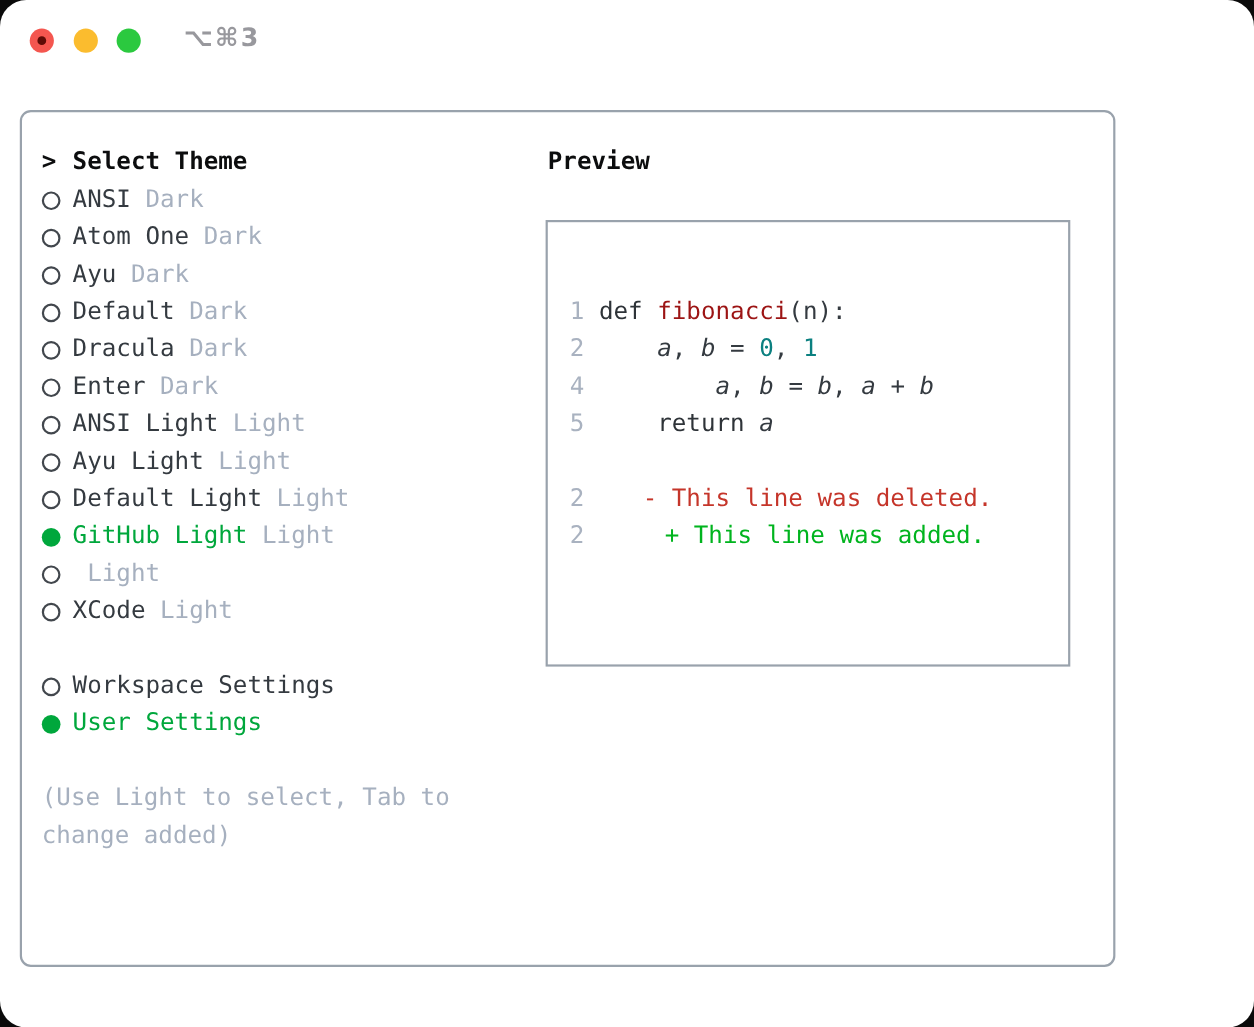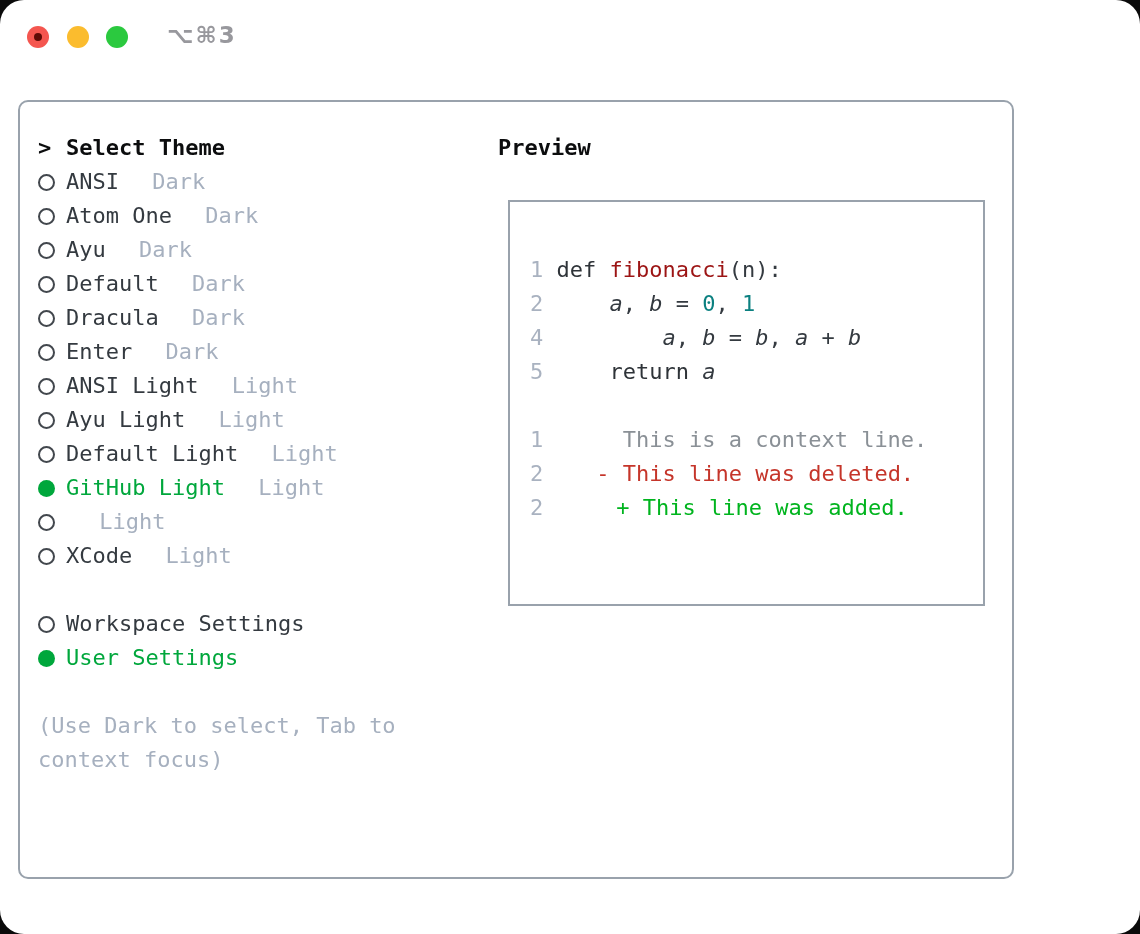--- a/index.html
+++ b/index.html
@@ -27,29 +27,29 @@
   }
   .row{height:34px;line-height:34px;white-space:pre;display:flex;align-items:center;font-size:22px;color:var(--text-dark,#343a40);}
   .spacer{height:34px;}
   
   .left-col{position:absolute;left:38px;top:131px;}
   .hdr{font-weight:bold;color:#0c0d0e;}
   .marker{display:inline-flex;width:28px;align-items:center;flex:0 0 28px;}
   .hdr-prefix{width:28px;flex:0 0 28px;font-weight:bold;color:#0c0d0e;}
   .dot-empty{width:13px;height:13px;border:2.5px solid #42474d;border-radius:50%;box-sizing:content-box;}
   .dot-filled{width:17px;height:17px;border-radius:50%;background:var(--accent-green,#00a73c);}
-  .t-variant{color:var(--muted-gray,#a6b0bf);margin-left:20px;}
+  .t-variant{color:var(--muted-gray,#a6b0bf);}
   .selected .t-name{color:var(--accent-green,#00a73c);}
   .hint{color:var(--muted-gray,#a6b0bf);}
   
   .preview-title{position:absolute;left:498px;top:131px;}
   .preview-box{
-    position:absolute;left:508px;top:200px;width:477px;height:406px;
+    position:absolute;left:496px;top:200px;width:477px;height:406px;
     border:2px solid var(--border-gray,#99a2ac);box-sizing:border-box;
-    padding:51px 0 0 20px;overflow:hidden;
+    padding:65px 0 0 20px;overflow:hidden;
   }
   .code-line{height:34px;line-height:34px;white-space:pre;font-size:22px;color:var(--text-dark,#343a40);}
   .tok-linenum{color:var(--linenum-gray,#a9b2c0);}
   .tok-plain{color:var(--text-dark,#343a40);}
   .tok-keyword{color:#2e3338;}
   .tok-title{color:var(--function-red,#9c1414);}
   .tok-number{color:var(--number-teal,#0b8080);}
   .tok-builtin{color:var(--builtin-blue,#0a86b5);}
   .tok-variable{color:var(--text-dark,#343a40);font-style:italic;}
   .tok-context{color:var(--context-gray,#8a9096);}
@@ -90,30 +90,29 @@
         <div class="row selected"><span class="marker"><span class="dot-filled"></span></span><span class="t-name">GitHub Light</span><span class="t-variant"> Light</span></div>
         <div class="row"><span class="marker"><span class="dot-empty"></span></span><span class="t-variant"> Light</span></div>
         <div class="row"><span class="marker"><span class="dot-empty"></span></span><span class="t-name">XCode</span><span class="t-variant"> Light</span></div>
       </div>
     <div class="spacer"></div>
     <div id="apply-to-list">
         <div class="row"><span class="marker"><span class="dot-empty"></span></span><span class="t-name">Workspace Settings</span></div>
         <div class="row selected"><span class="marker"><span class="dot-filled"></span></span><span class="t-name">User Settings</span></div>
       </div>
     <div class="spacer"></div>
-    <div class="row hint">(Use Dark to select, Tab to</div>
-    <div class="row hint">context focus)</div>
+    <div class="row hint">(Use Light to select, Tab to</div>
+    <div class="row hint">change added)</div>
   </div>
 
   <div class="row hdr preview-title">Preview</div>
 
   <div class="preview-box" id="preview-code">
       <div class="code-line"><span class="tok-linenum">1 </span><span class="tok-keyword">def </span><span class="tok-title">fibonacci</span><span class="tok-plain">(n):</span></div>
       <div class="code-line"><span class="tok-linenum">2 </span><span class="tok-plain">    </span><span class="tok-variable">a</span><span class="tok-plain">, </span><span class="tok-variable">b</span><span class="tok-plain"> = </span><span class="tok-number">0</span><span class="tok-plain">, </span><span class="tok-number">1</span></div>
       <div class="code-line"><span class="tok-linenum">4 </span><span class="tok-plain">        </span><span class="tok-variable">a</span><span class="tok-plain">, </span><span class="tok-variable">b</span><span class="tok-plain"> = </span><span class="tok-variable">b</span><span class="tok-plain">, </span><span class="tok-variable">a</span><span class="tok-plain"> + </span><span class="tok-variable">b</span></div>
       <div class="code-line"><span class="tok-linenum">5 </span><span class="tok-plain">    </span><span class="tok-keyword">return </span><span class="tok-variable">a</span></div>
       <div class="code-line"></div>
-      <div class="code-line"><span class="tok-linenum">1</span><span class="tok-context">      This is a context line.</span></div>
       <div class="code-line"><span class="tok-linenum">2</span><span class="tok-plain">    </span><span class="tok-deleted">- This line was deleted.</span></div>
       <div class="code-line"><span class="tok-linenum">2</span><span class="tok-plain">    </span><span class="tok-added">+ This line was added.</span></div>
     </div>
 
 </div>
 
 </body></html>

